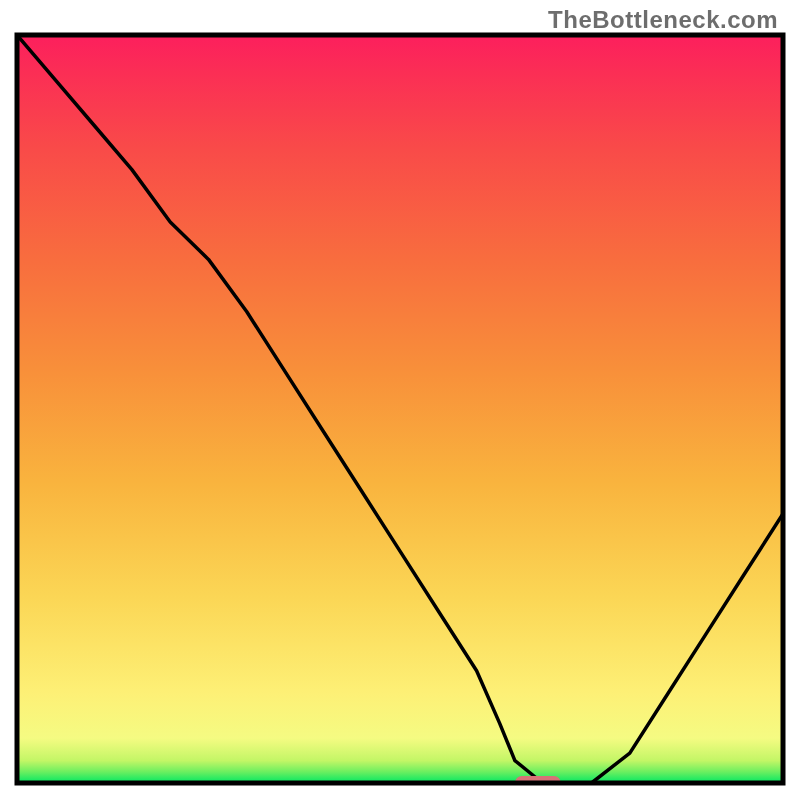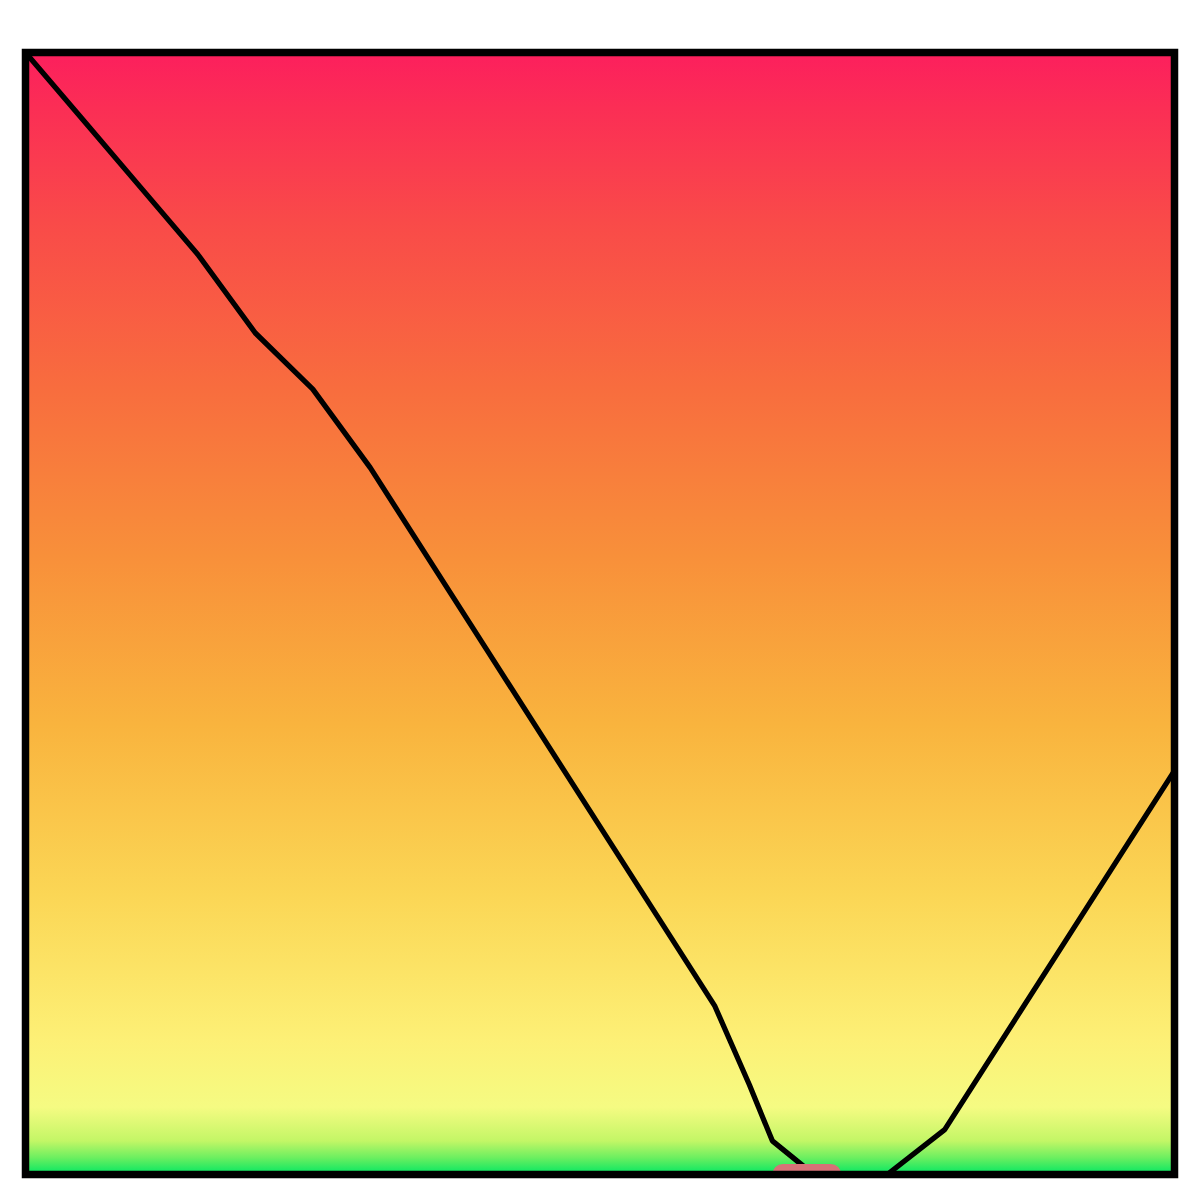--- a/index.html
+++ b/index.html
@@ -51,20 +51,21 @@
   .marker {
     fill: #d77277;
     stroke: none;
   }
 </style>
 </head>
 <body>
 
 <div class="chart-container">
 
+  <div class="watermark">TheBottleneck.com</div>
 
   <svg class="plot" viewBox="0 0 800 800">
     <defs>
       <linearGradient id="bgGrad" x1="0" y1="1" x2="0" y2="0">
           <stop offset="0.00%" stop-color="#00e763"></stop>
           <stop offset="1.50%" stop-color="#6cef60"></stop>
           <stop offset="3.00%" stop-color="#c3f666"></stop>
           <stop offset="6.00%" stop-color="#f5fb82"></stop>
           <stop offset="12.00%" stop-color="#fdf076"></stop>
           <stop offset="25.00%" stop-color="#fbd655"></stop>

